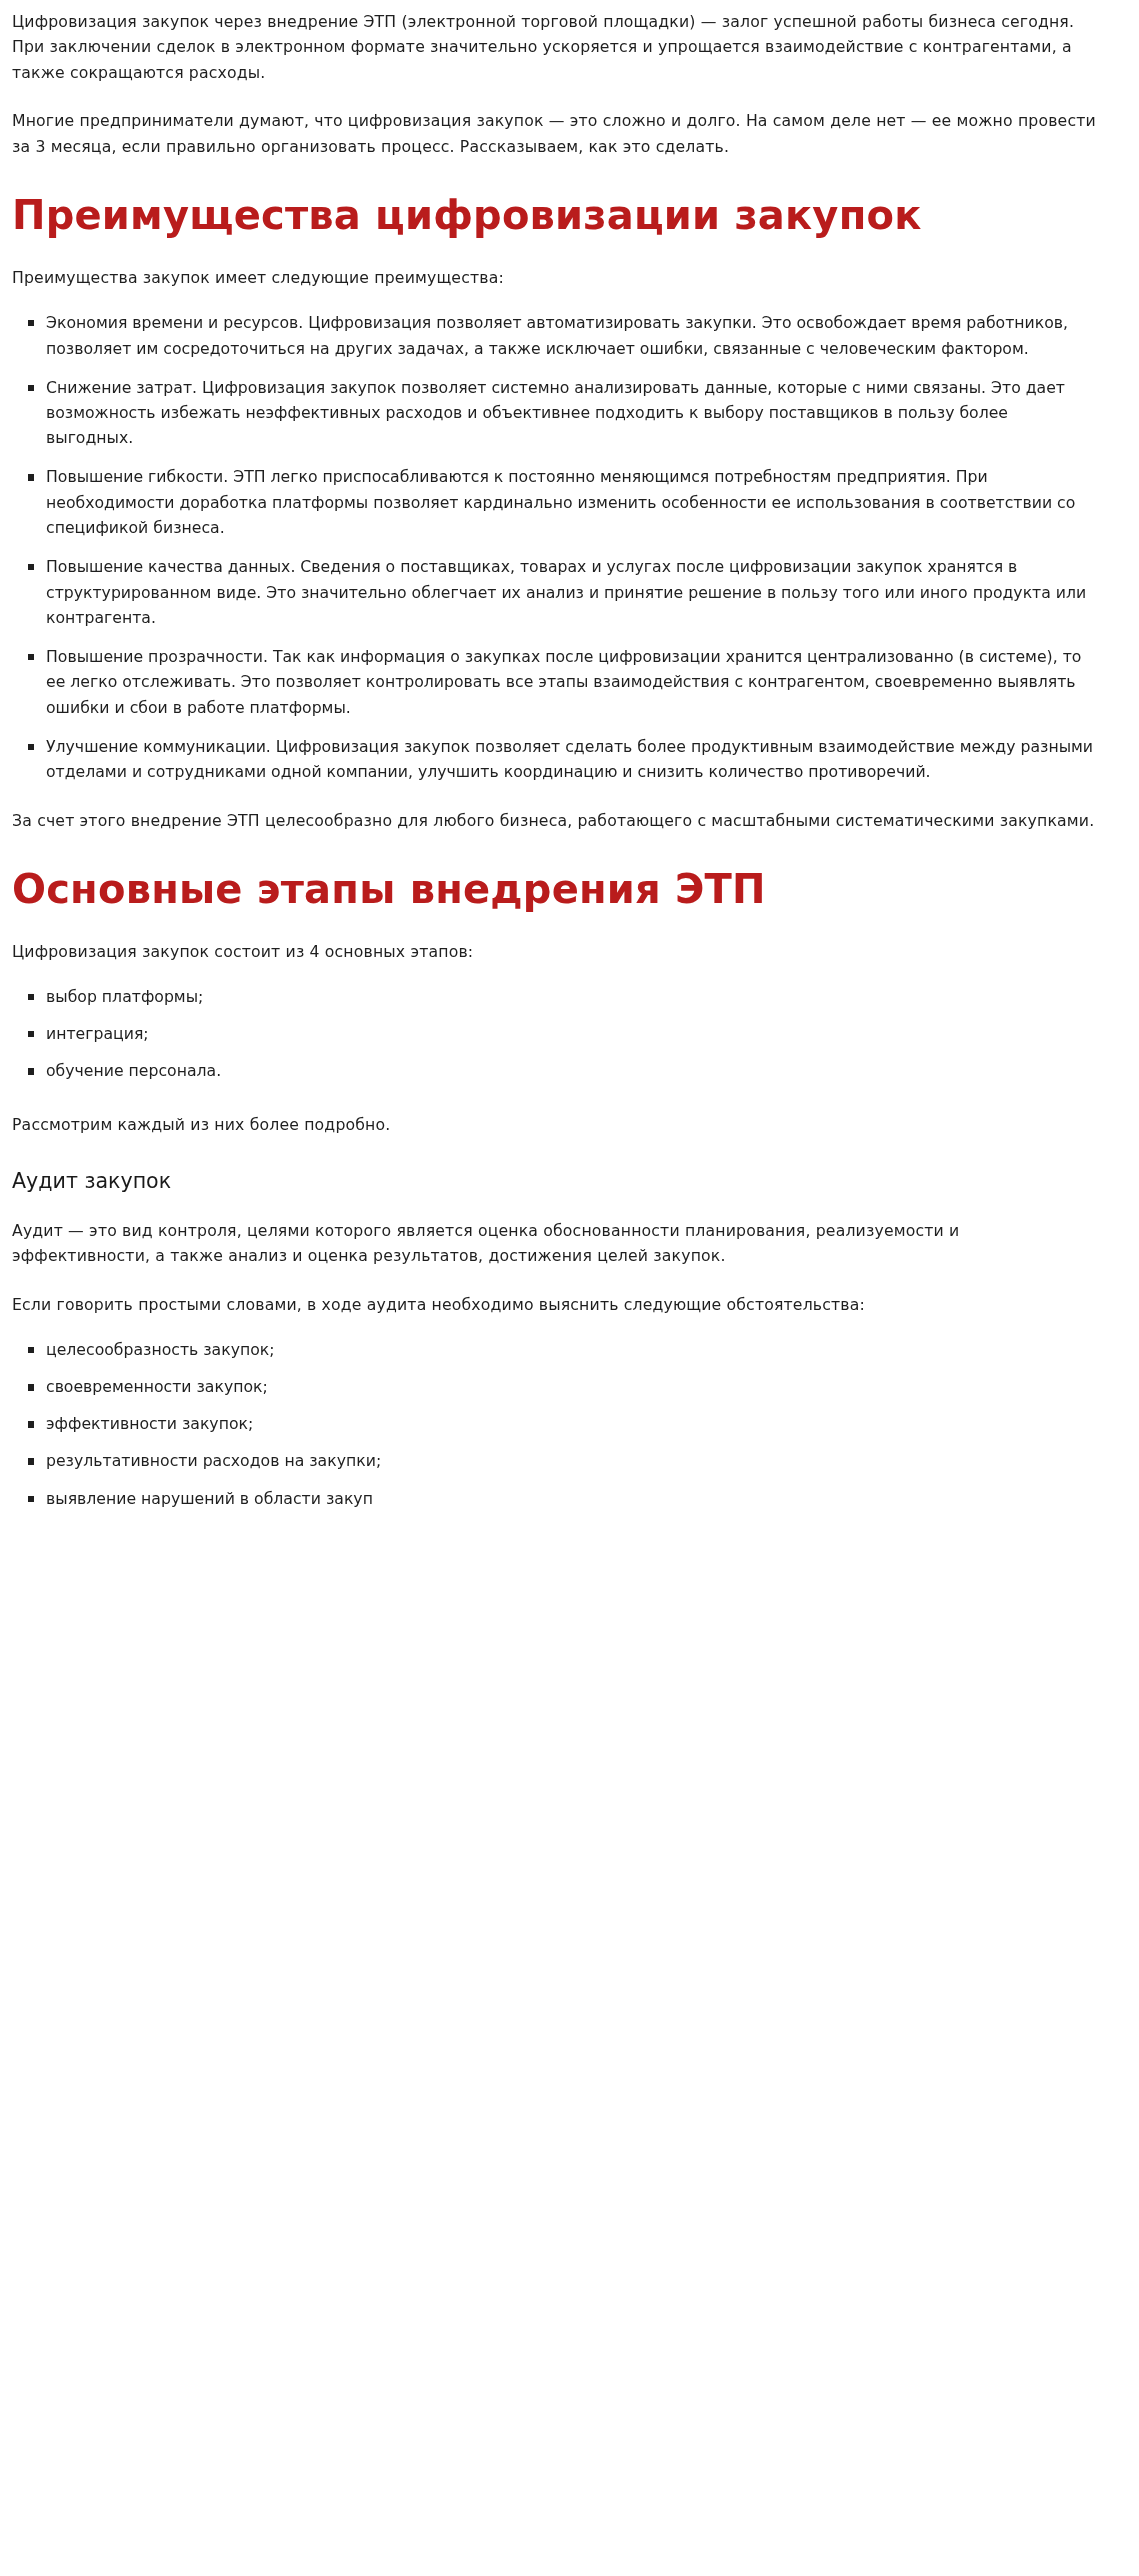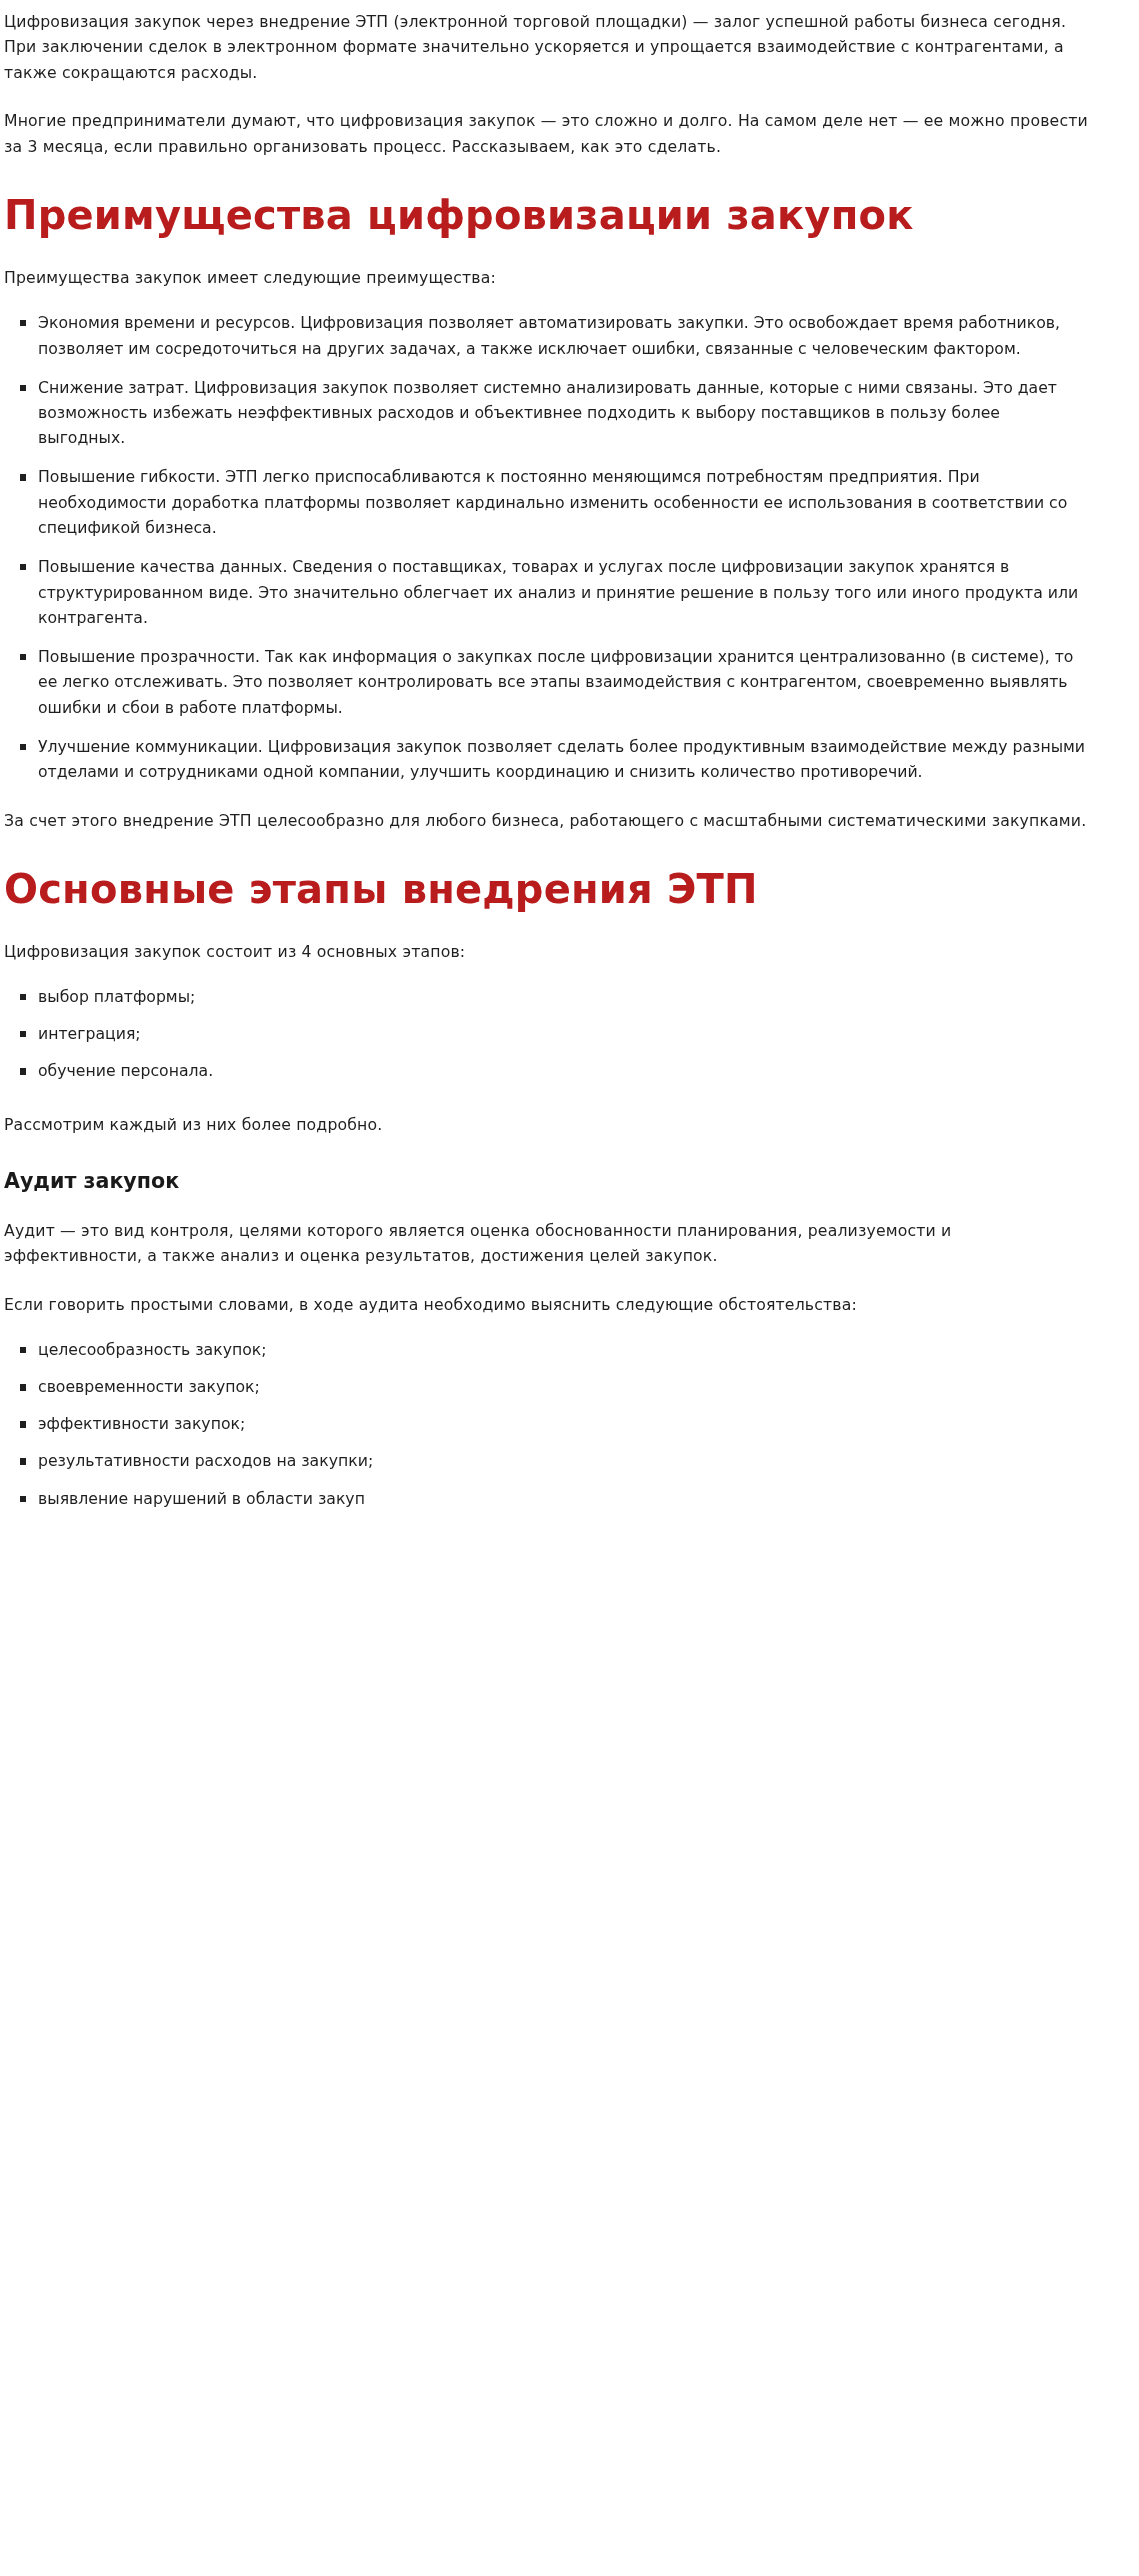--- a/index.html
+++ b/index.html
@@ -9,21 +9,21 @@
   }
   body {
     width: 1139px;
     font-family: "DejaVu Sans", sans-serif;
     color: #1a1a1a;
   }
   .page {
     width: 1133px;
     min-height: 2576px;
     box-sizing: border-box;
-    padding: 9px 23px 36px 4px;
+    padding: 9px 23px 36px 12px;
     background: #ffffff;
   }
   .content {
     width: 1085px;
     margin: 0 0 0 0;
   }
   p.para {
     font-size: 15.7px;
     line-height: 1.62;
     margin: 0 0 23px 0;
@@ -36,21 +36,21 @@
   h2.section {
     font-size: 40px;
     font-weight: 600;
     line-height: 1.25;
     margin: 30.5px 0 25px 0;
     color: #b91c1c;
     letter-spacing: 0.005em;
   }
   h3.subsection {
     font-size: 20.6px;
-    font-weight: 700;
+    font-weight: 400;
     line-height: 1.3;
     margin: 30.5px 0 23px 0;
     color: #1a1a1a;
   }
   ul.bullets {
     margin: 0 0 23px 0;
     padding: 0;
     list-style: none;
   }
   ul.bullets > li {

